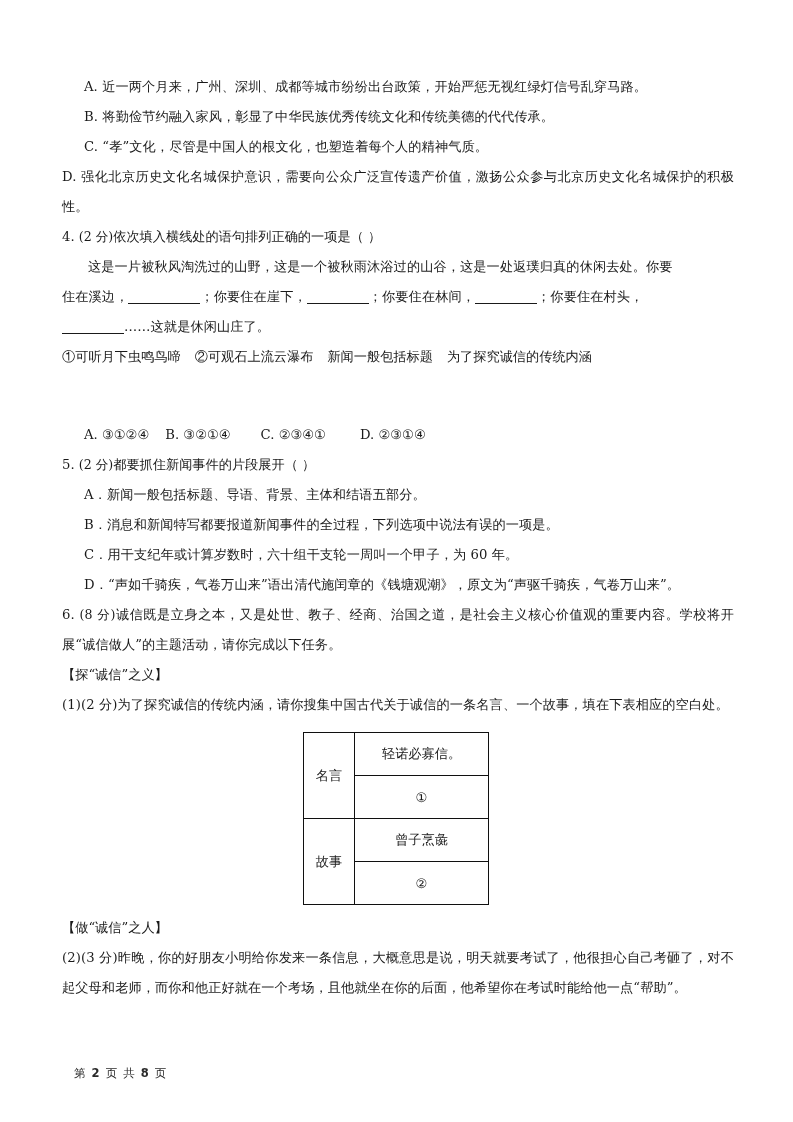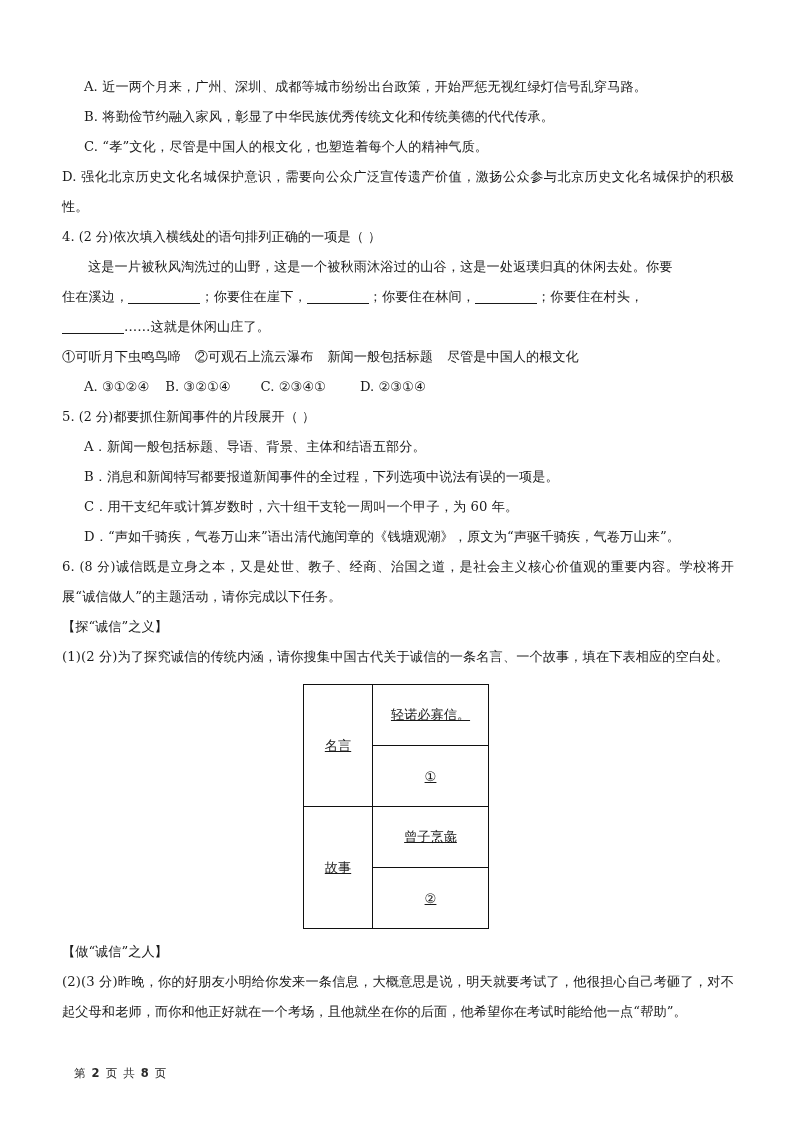--- a/index.html
+++ b/index.html
@@ -73,20 +73,21 @@
   .blank-m {
     display: inline-block;
     width: 72px;
     border-bottom: 1px solid #1a1a1a;
     vertical-align: -3px;
   }
   .choice-row {
     padding-left: 22px;
     font-size: 13.2px;
     line-height: 30px;
+    margin-top: 48px;
   }
   .choice-row .ch {
     display: inline-block;
   }
   .gapA { display:inline-block; width: 16px; }
   .gapB { display:inline-block; width: 30px; }
   .gapC { display:inline-block; width: 34px; }
 
   .num-row {
     font-size: 13.2px;
@@ -105,22 +106,21 @@
   table.answer-table {
     border-collapse: collapse;
     width: 186px;
     table-layout: fixed;
   }
   table.answer-table td {
     border: 1px solid #101010;
     font-size: 13.2px;
     text-align: center;
     vertical-align: middle;
-    padding: 9px;
-    text-decoration: underline;
+    padding: 0;
   }
   table.answer-table td.label-cell {
     width: 50px;
     height: 84px;
   }
   table.answer-table td.val-cell {
     height: 42px;
   }
 
   
@@ -159,21 +159,21 @@
 
     <div class="line">
       <span>住在溪边，</span><span class="blank-m"></span><span>；你要住在崖下，</span><span class="blank-s"></span><span>；你要住在林间，</span><span class="blank-s"></span><span>；你要住在村头，</span>
     </div>
 
     <div class="line">
       <span class="blank-s"></span><span>……这就是休闲山庄了。</span>
     </div>
 
     <div class="num-row">
-      <span>①可听月下虫鸣鸟啼</span><span class="sep"></span><span>②可观石上流云瀑布</span><span class="sep"></span><span>新闻一般包括标题</span><span class="sep"></span><span>尽管是中国人的根文化</span>
+      <span>①可听月下虫鸣鸟啼</span><span class="sep"></span><span>②可观石上流云瀑布</span><span class="sep"></span><span>新闻一般包括标题</span><span class="sep"></span><span>为了探究诚信的传统内涵</span>
     </div>
 
     <div class="choice-row">
       <span class="ch"><span>A.</span>
         <span>③①②④</span></span><span class="gapA"></span><span class="ch"><span>B.</span>
         <span>③②①④</span></span><span class="gapB"></span><span class="ch"><span>C.</span>
         <span>②③④①</span></span><span class="gapC"></span><span class="ch"><span>D.</span>
         <span>②③①④</span></span>
     </div>
 

